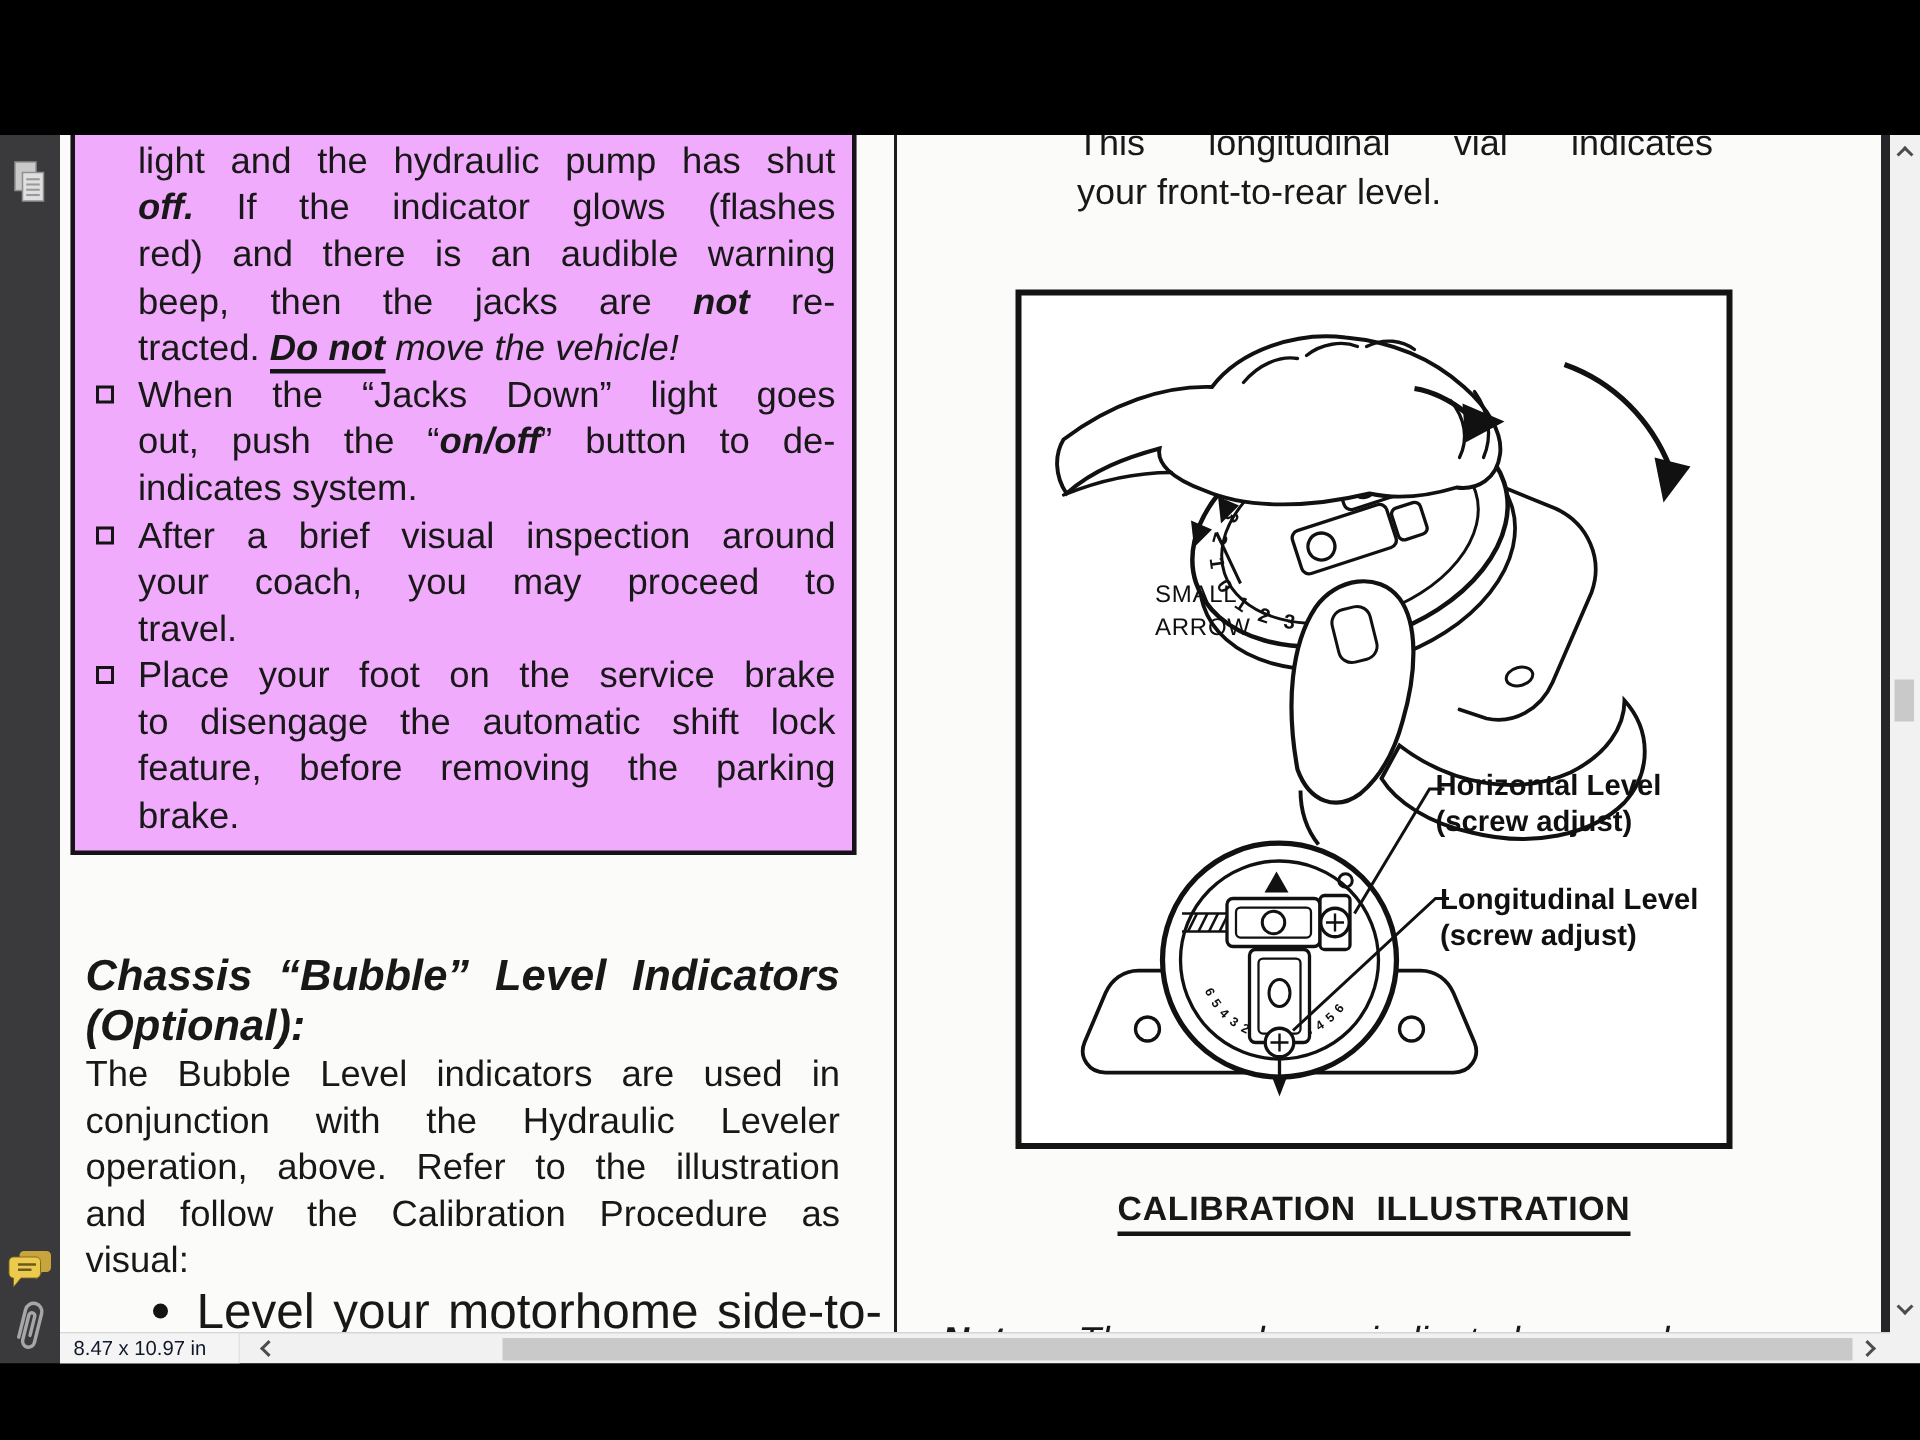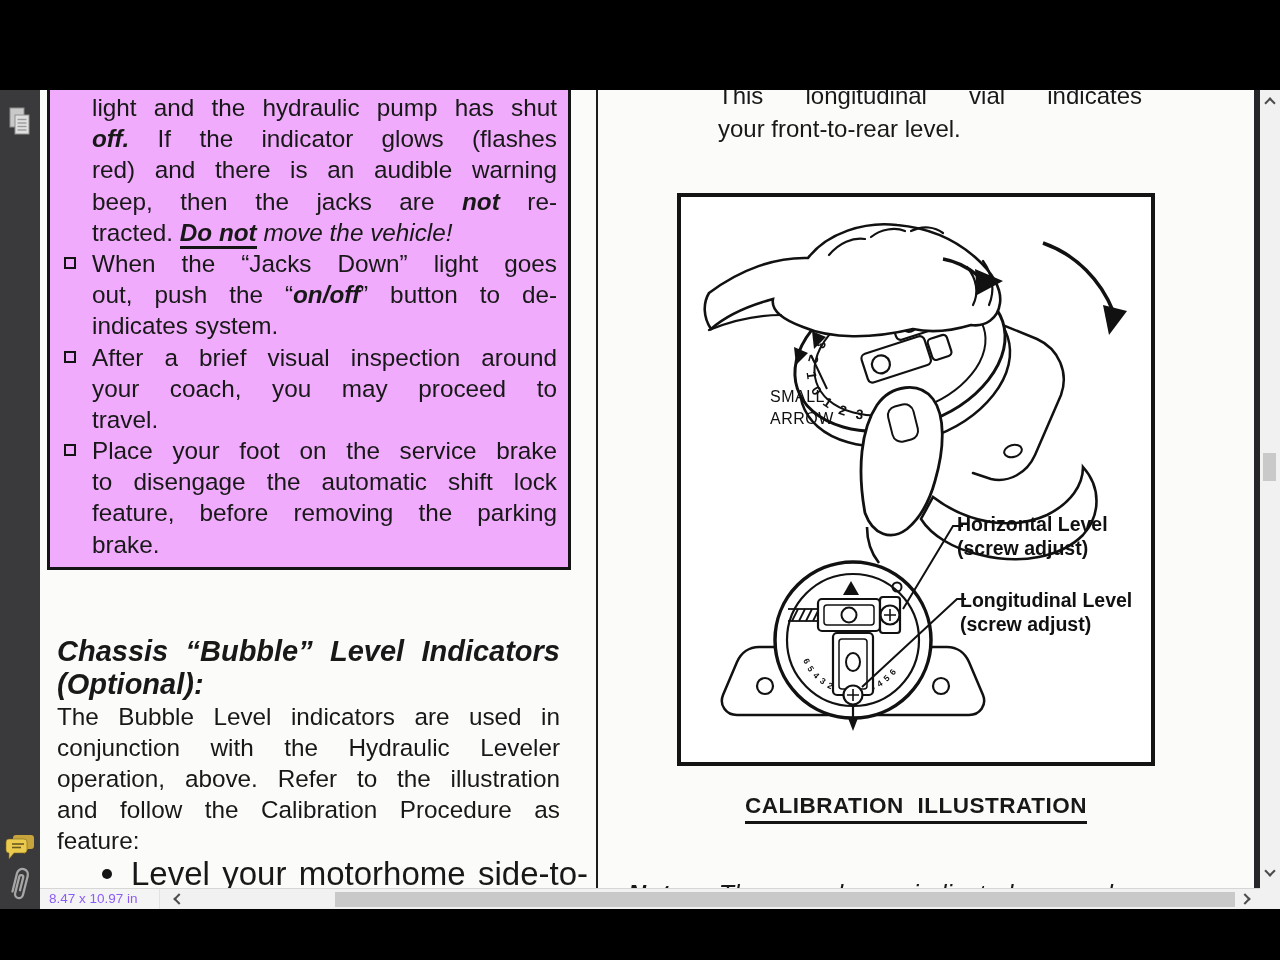--- a/index.html
+++ b/index.html
@@ -66,21 +66,21 @@
                       word-spacing:7px; border-bottom:3px solid #141414;
                       padding-bottom:3px; }
   .note-par { left:588px; top:760px; width:521px; font-size:25px; line-height:33px;margin-top:28px; }
   .note-par .s-i { font-style:italic; }
 
   
   .statusbar { left:40px; top:888px; width:1220px; height:21px; background:#f1f1f1;
                border-top:1px solid #d6d6d6; }
   .size-box { position:absolute; left:0; top:0; width:120px; height:21px;
               background:#f4f4f4; border-right:1px solid #e2e2e2;
-              font-size:13.5px; color:#8b5cf6; line-height:20px; padding-left:9px; }
+              font-size:13.5px; color:#0f172a; line-height:20px; padding-left:9px; }
   .hthumb { position:absolute; left:295px; top:3px; width:900px; height:15px;
             background:#c9c9c9; }
   .vscroll { left:1260px; top:90px; width:20px; height:819px; background:#f1f1f1; }
   .vthumb { position:absolute; left:3px; top:363px; width:13px; height:28px;
             background:#c9c9c9; }
 
   .chev { display:block; width:8px; height:8px; border-left:2px solid #4c4c4c;
           border-bottom:2px solid #4c4c4c; }
   .chev-left  { transform:rotate(45deg); }
   .chev-right { transform:rotate(225deg); }
@@ -223,21 +223,21 @@
         <div class="tline">
           <span class="tx"><span class="s-n">conjunction with the Hydraulic Leveler</span></span>
         </div>
         <div class="tline">
           <span class="tx"><span class="s-n">operation, above. Refer to the illustration</span></span>
         </div>
         <div class="tline">
           <span class="tx"><span class="s-n">and follow the Calibration Procedure as</span></span>
         </div>
         <div class="tline nojust">
-          <span class="tx"><span class="s-n">feature:</span></span>
+          <span class="tx"><span class="s-n">visual:</span></span>
         </div>
       </div>
 
     <div class="abs list-par">
         <div class="tline">
           <span class="blt-cell dot">
             <span class="blt-dot"></span>
           </span>
           <span class="tx"><span class="s-n">Level your motorhome side-to-</span></span>
         </div>

